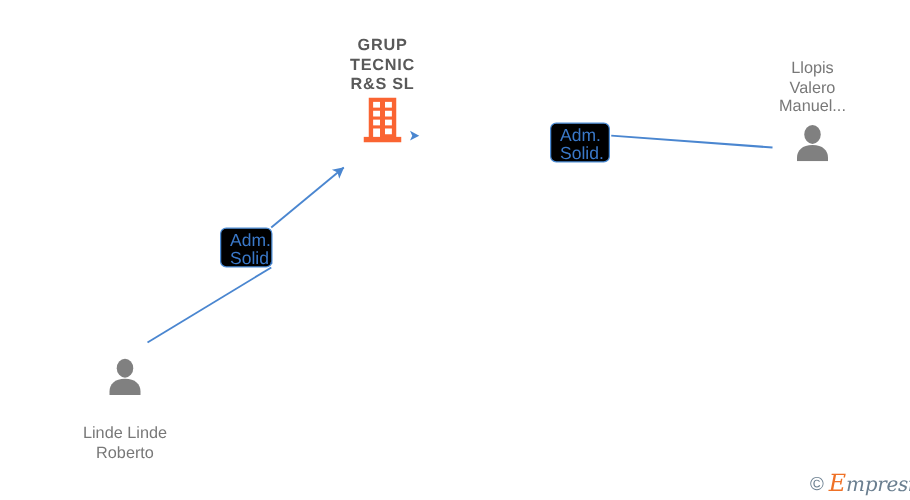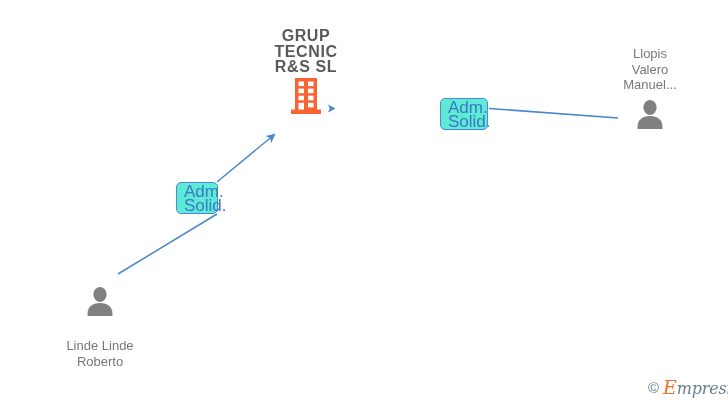--- a/index.html
+++ b/index.html
@@ -28,21 +28,21 @@
     text-align: center;
   }
 
   
   #company-node {
     left: 236px;
     top: 28px;
     width: 140px;
   }
   #company-node .company-label {
-    font-size: 16px;
+    font-size: 13px;
     font-weight: bold;
     color: #595959;
     line-height: 15.5px;
     letter-spacing: 0.6px;
     white-space: pre-line;
     margin-bottom: 3px;
   }
   .company-icon-wrap {
     width: 140px;
     height: 36px;
@@ -78,23 +78,23 @@
   }
   #person-left .person-label {
     margin-top: 22px;
   }
 
   
   .edge-label {
     position: absolute;
     border: 1px solid #4b8bd4;
     border-radius: 5px;
-    background: #5eead4;
+    background: #000000;
     color: #3a78c8;
-    font-size: 17px;
+    font-size: 14px;
     line-height: 14px;
     text-align: right;
     padding: 2px 7px 3px 7px;
     box-sizing: border-box;
     white-space: pre-line;
     box-shadow: 0 0 0 0 rgba(0,0,0,0);
   }
   #edge-label-right {
     left: 440px;
     top: 98px;

